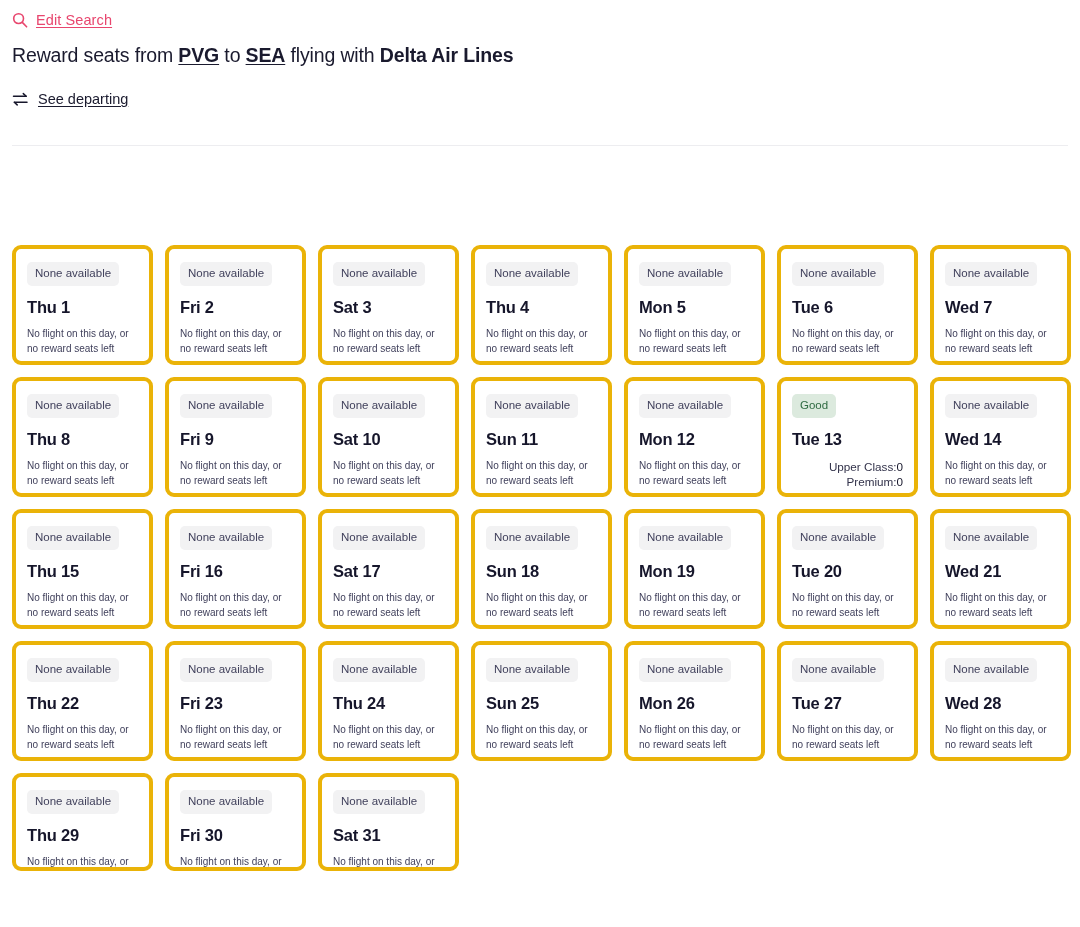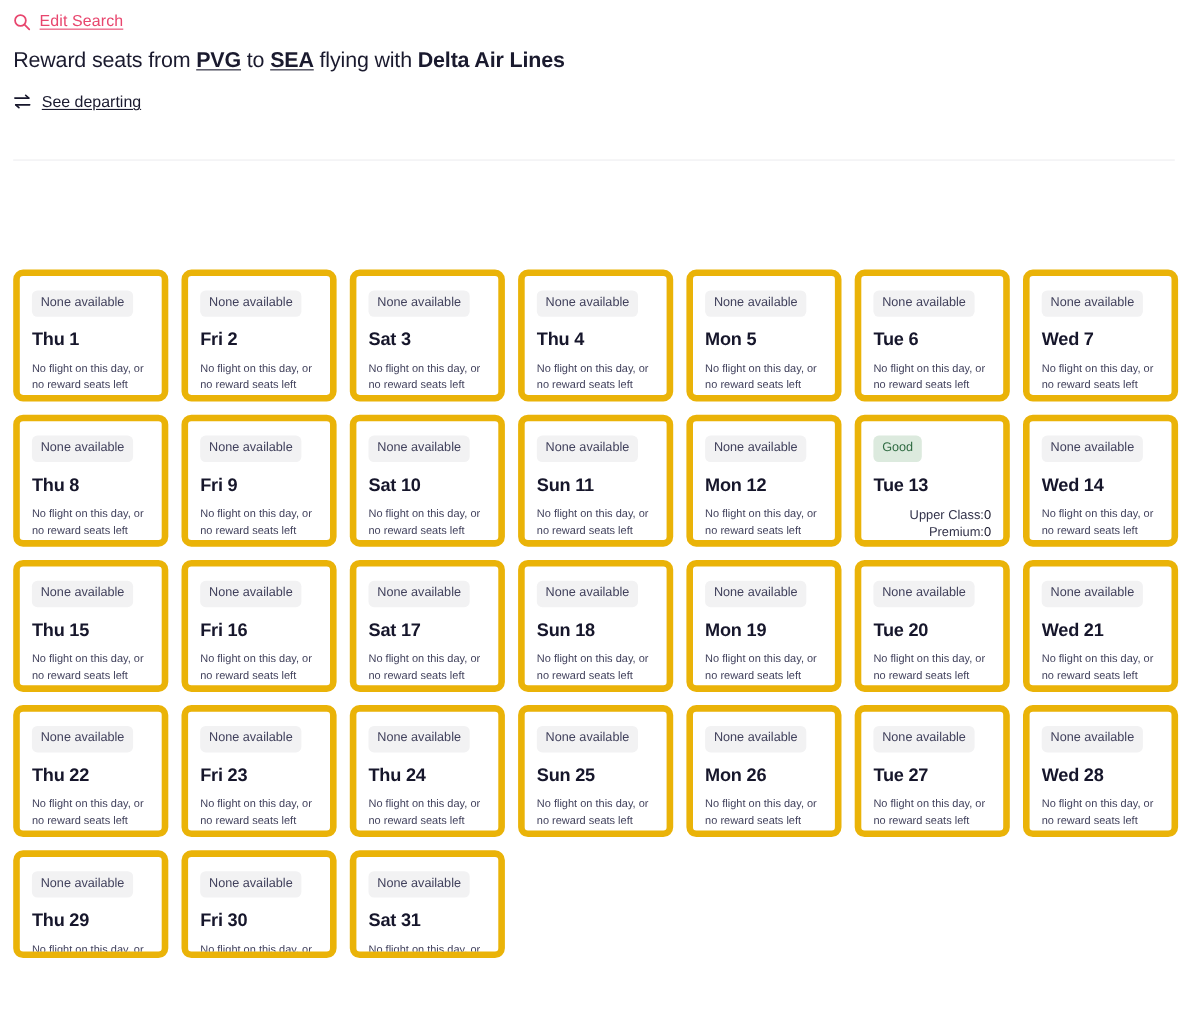--- a/index.html
+++ b/index.html
@@ -25,21 +25,21 @@
   }
   .reward-line {
     margin-top: 18px;
     font-size: 19.5px; line-height: 26px; color: #1a1a2e;
     letter-spacing: -0.15px;
   }
   .reward-line .code { font-weight: bold; text-decoration: underline; text-underline-offset: 2px; }
   .reward-line .airline { font-weight: bold; }
 
   .see-departing-row {
-    display: flex; align-items: flex-start; gap: 9px;
+    display: flex; align-items: flex-end; gap: 9px;
     margin-top: 17px; height: 22px;
   }
   .swap-icon { width: 17px; height: 15px; display: block; }
   .see-departing-link {
     color: #1a1a2e; font-size: 14.5px; text-decoration: underline;
     text-underline-offset: 2px; cursor: pointer;
   }
 
   .divider {
     position: absolute; left: 12px; right: 12px; top: 145px;
@@ -69,21 +69,21 @@
 
   
   .grid {
     position: absolute; left: 12px; top: 245px;
     width: 1056px;
     display: grid;
     grid-template-columns: repeat(7, 141px);
     gap: 12px 12px;
   }
   .day-card {
-    border: 6px solid #eab308; border-radius: 9px;
+    border: 4px solid #eab308; border-radius: 9px;
     background: #fff; padding: 13px 11px 12px 11px;
     height: 120px; cursor: pointer; overflow: hidden;
   }
   .day-card.short { height: 98px; }
   .badge {
     display: inline-block; border-radius: 5px;
     font-size: 11.5px; line-height: 1;
     padding: 6px 8px 6px 8px;
     background: #f2f2f3; color: #41415c;
   }

